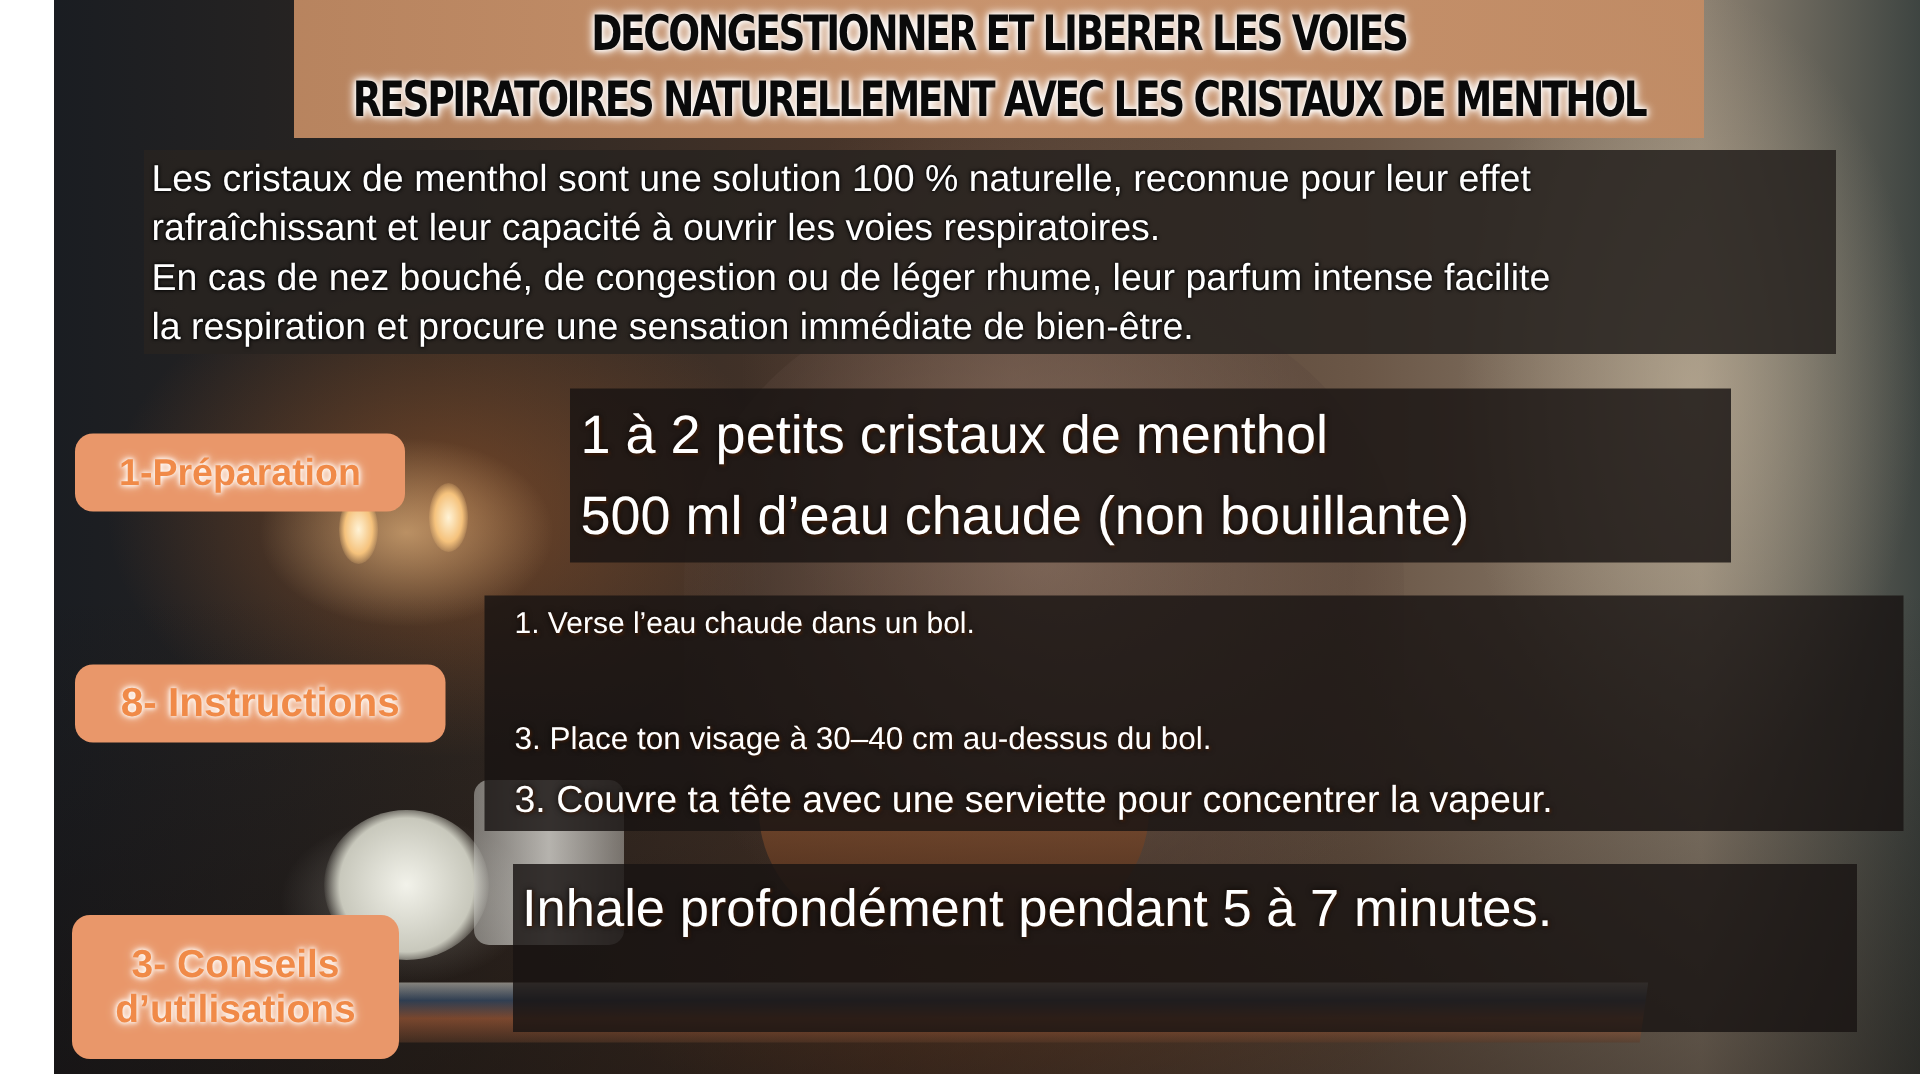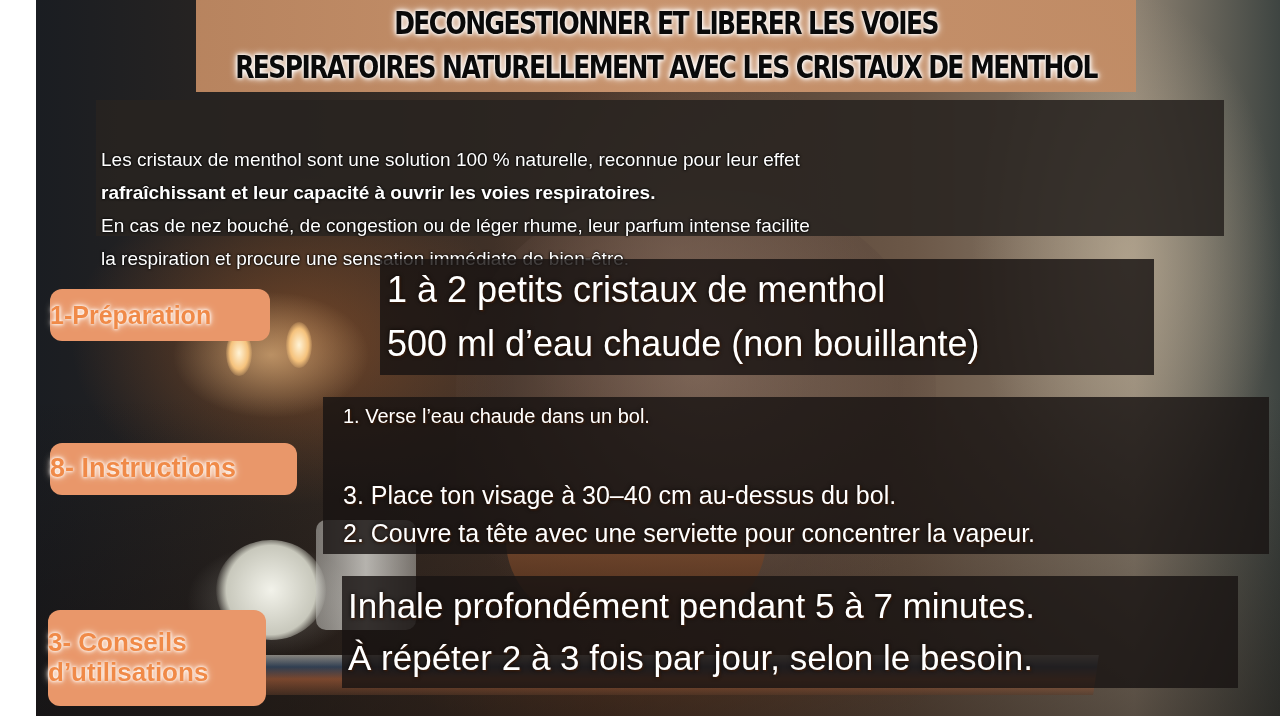--- a/index.html
+++ b/index.html
@@ -35,27 +35,26 @@
       text-shadow: 0 0 3px #fff, 0 0 5px #fff, 0 0 7px #fff;
       white-space:nowrap;
     }
     .title.l1 { top:8px; }
     .title.l2 { top:52px; }
     .intro-box {
       position:absolute; left:60px; top:100px; width:1128px; height:136px;
       background:rgba(40,35,32,0.88); z-index:2;
     }
     .intro-line {
-      position:absolute; left:5px; color:#fff; font-size:19px; white-space:nowrap;
+      position:absolute; left:5px; color:#fff; font-size:25px; white-space:nowrap;
       text-shadow:0 0 3px rgba(0,0,0,0.9), 0 0 2px #000;
-      margin-top:44px;
     }
     .label {
       position:absolute; background:#e9976a; border-radius:12px; z-index:2;
-      display:flex; flex-direction:column; align-items:flex-start; justify-content:center;
+      display:flex; flex-direction:column; align-items:center; justify-content:center;
       color:#f08a48; font-weight:bold; text-shadow: 0 0 3px #fff, 0 0 5px #fff, 0 0 8px #fde4cf;
       line-height:1.15;
     }
     .box {
       position:absolute; background:rgba(25,20,18,0.82); z-index:2; color:#fff;
       text-shadow:0 0 4px rgba(0,0,0,0.9), 1px 1px 2px rgba(90,40,10,0.9);
     }
     .box .line { position:absolute; white-space:nowrap; }
     
     .prop { position:absolute; z-index:1; }
@@ -73,44 +72,43 @@
   <div class="prop" style="left:280px;top:520px;width:100px;height:110px;border-radius:10px;background:linear-gradient(90deg,rgba(200,200,195,0.5),rgba(240,240,235,0.7),rgba(190,190,185,0.5));"></div>
   <div class="prop" style="left:60px;top:655px;width:1000px;height:40px;background:linear-gradient(180deg,#d8d8d0,#3a5a80 30%,#c06a40 60%,#5a3a28);opacity:0.55;transform:skewX(-8deg);"></div>
 
   <div class="title-box">
     <div class="title l1">DECONGESTIONNER ET LIBERER LES VOIES</div>
     <div class="title l2">RESPIRATOIRES NATURELLEMENT AVEC LES CRISTAUX DE MENTHOL</div>
   </div>
 
   <div class="intro-box">
     <div class="intro-line" style="top:5px;">Les cristaux de menthol sont une solution 100 % naturelle, reconnue pour leur effet</div>
-    <div class="intro-line" style="top:38px;font-weight:bold;"> rafraîchissant et leur capacité à ouvrir les voies respiratoires.</div>
+    <div class="intro-line" style="top:38px;"> rafraîchissant et leur capacité à ouvrir les voies respiratoires.</div>
     <div class="intro-line" style="top:104px;">la respiration et procure une sensation immédiate de bien-être.</div>
     <div class="intro-line" style="top:71px;"> En cas de nez bouché, de congestion ou de léger rhume, leur parfum intense facilite</div>
   </div>
 
   <div class="label" style="left:14px;top:289px;width:220px;height:52px;font-size:25px;">
     <span>1-Préparation</span>
   </div>
   <div class="box" style="left:303px;top:259px;width:774px;height:116px;margin-left:41px;">
     <div class="line" style="left:7px;top:10px;font-size:36px;">1 à 2 petits cristaux de menthol</div>
     <div class="line" style="left:7px;top:64px;font-size:36px;">500 ml d’eau chaude (non bouillante)</div>
   </div>
 
   <div class="label" style="left:14px;top:443px;width:247px;height:52px;font-size:27px;">
     <span>8- Instructions</span>
   </div>
   <div class="box" style="left:287px;top:397px;width:946px;height:157px;">
     <div class="line" style="left:20px;top:8px;font-size:20px;">1. Verse l’eau chaude dans un bol.</div>
-    <div class="line" style="left:20px;top:84px;font-size:25px;">3. Place ton visage à 30–40 cm au-dessus du bol.</div>
-    <div class="line" style="left:20px;top:122px;font-size:25px;">2. Couvre ta tête avec une serviette pour concentrer la vapeur.</div>
+    <div class="line" style="left:20px;top:84px;font-size:21px;">3. Place ton visage à 30–40 cm au-dessus du bol.</div>
+    <div class="line" style="left:20px;top:122px;font-size:25px;">3. Couvre ta tête avec une serviette pour concentrer la vapeur.</div>
   </div>
 
   <div class="label" style="left:12px;top:570px;width:218px;height:96px;font-size:26px;margin-top:40px;">
     <span>3- Conseils</span>
     <span>d’utilisations</span>
   </div>
   <div class="box" style="left:306px;top:576px;width:896px;height:112px;">
     <div class="line" style="left:6px;top:10px;font-size:35px;">Inhale profondément pendant 5 à 7 minutes.</div>
-    <div class="line" style="left:6px;top:62px;font-size:35px;">À répéter 2 à 3 fois par jour, selon le besoin.</div>
   </div>
 
 </div>
 
 </body></html>

